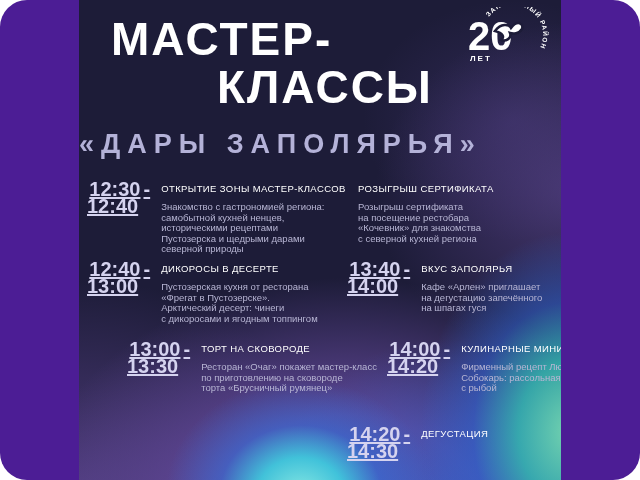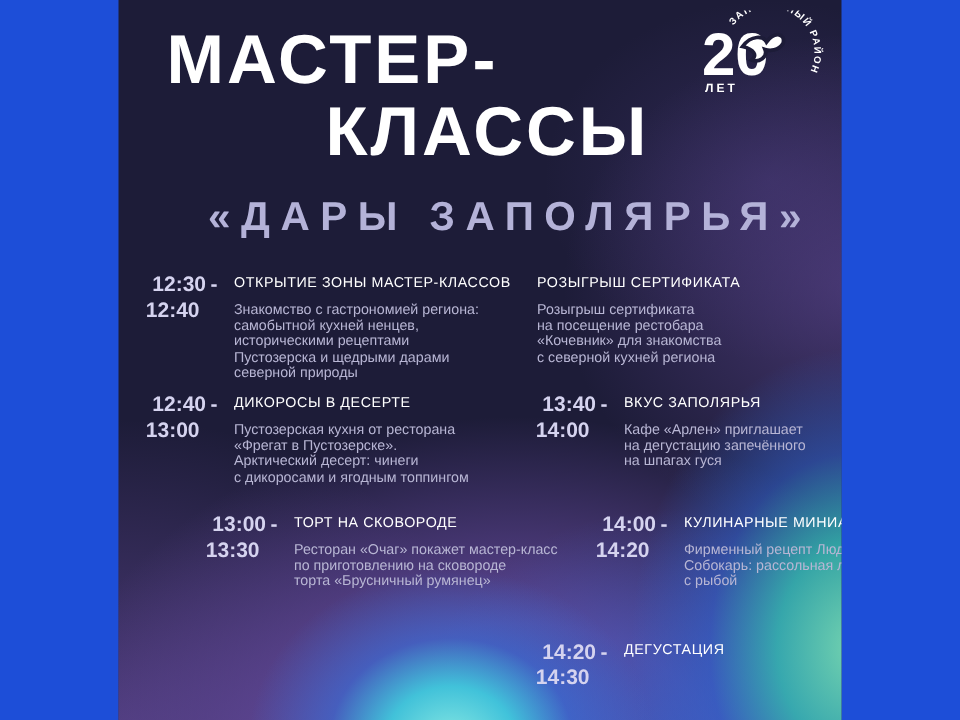--- a/index.html
+++ b/index.html
@@ -1,36 +1,36 @@
 <!DOCTYPE html>
 <html><head>
 <meta charset="utf-8">
 <style>
   html,body{margin:0;padding:0;}
   body{width:640px;height:480px;background:#ffffff;font-family:"Liberation Sans",sans-serif;overflow:hidden;}
-  .screen{position:relative;width:640px;height:480px;background:#1d4ed8;}
+  .screen{position:relative;width:640px;height:480px;background:#4c1d95;border-radius:27px;}
   .poster{
     position:absolute;left:79px;top:0;width:482px;height:480px;overflow:hidden;
     background-image:
       radial-gradient(ellipse 135px 115px at 46% 103%, rgba(138,240,230,0.95) 0%, rgba(62,207,224,0.9) 32%, rgba(52,110,215,0.6) 60%, rgba(52,110,215,0) 100%),
       radial-gradient(ellipse 150px 200px at 102% 90%, rgba(120,220,180,0.95) 0%, rgba(53,185,180,0.85) 35%, rgba(47,99,207,0.55) 65%, rgba(47,99,207,0) 100%),
       radial-gradient(ellipse 170px 150px at 76% 102%, rgba(47,99,207,0.6) 0%, rgba(47,99,207,0) 100%),
       radial-gradient(ellipse 320px 250px at 55% 110%, rgba(107,79,165,1) 0%, rgba(101,74,158,0.9) 45%, rgba(107,79,165,0) 100%),
       radial-gradient(ellipse 260px 210px at 0% 102%, rgba(104,77,160,0.65) 0%, rgba(104,77,160,0) 100%),
       radial-gradient(ellipse 200px 170px at 103% 40%, rgba(104,77,160,0.55) 0%, rgba(104,77,160,0) 100%),
       radial-gradient(ellipse 150px 120px at 90% 25%, rgba(95,75,160,0.28) 0%, rgba(95,75,160,0) 100%);
     background-color:#1d1c38;
   }
   .title-line{position:absolute;color:#ffffff;font-weight:bold;font-size:46px;line-height:1;letter-spacing:2px;white-space:nowrap;}
   .title-line1{left:32px;top:16px;}
   .title-line2{left:138px;top:64px;}
-  .subtitle{position:absolute;left:0;top:129px;width:100%;text-align:center;color:#b4b2d8;font-weight:bold;font-size:27px;letter-spacing:7px;white-space:nowrap;padding-left:20px;}
+  .subtitle{position:absolute;left:0;top:129px;width:100%;text-align:left;color:#b4b2d8;font-weight:bold;font-size:27px;letter-spacing:7px;white-space:nowrap;}
   .logo{position:absolute;left:388px;top:7px;}
   .row{position:absolute;display:flex;}
-  .row .time{flex:0 0 58px;text-align:right;color:#d5d3ef;font-weight:bold;font-size:14px;line-height:17px;white-space:nowrap;}
+  .row .time{flex:0 0 58px;text-align:right;color:#d5d3ef;font-weight:bold;font-size:20px;line-height:17px;white-space:nowrap;text-decoration:underline;}
   .row .time .t2{padding-right:12px;}
   .row .time .dash{margin-left:3px;}
   .row .content{margin-left:11px;padding-top:2px;}
   .row .head{color:#ffffff;font-weight:normal;font-size:9.5px;letter-spacing:0.4px;margin:0 0 8px 0;white-space:nowrap;}
   .row .desc{color:#b8b6d4;font-size:9.5px;line-height:10.5px;white-space:pre-line;}
   .col-left{left:8px;}
   .col-left .content{width:182px;}
   .col-right{left:268px;}
   .col-right .content{width:142px;}
   .r1{top:181px;} .r2{top:261px;} .r3{top:341px;margin-left:40px;} .r4{top:426px;}

